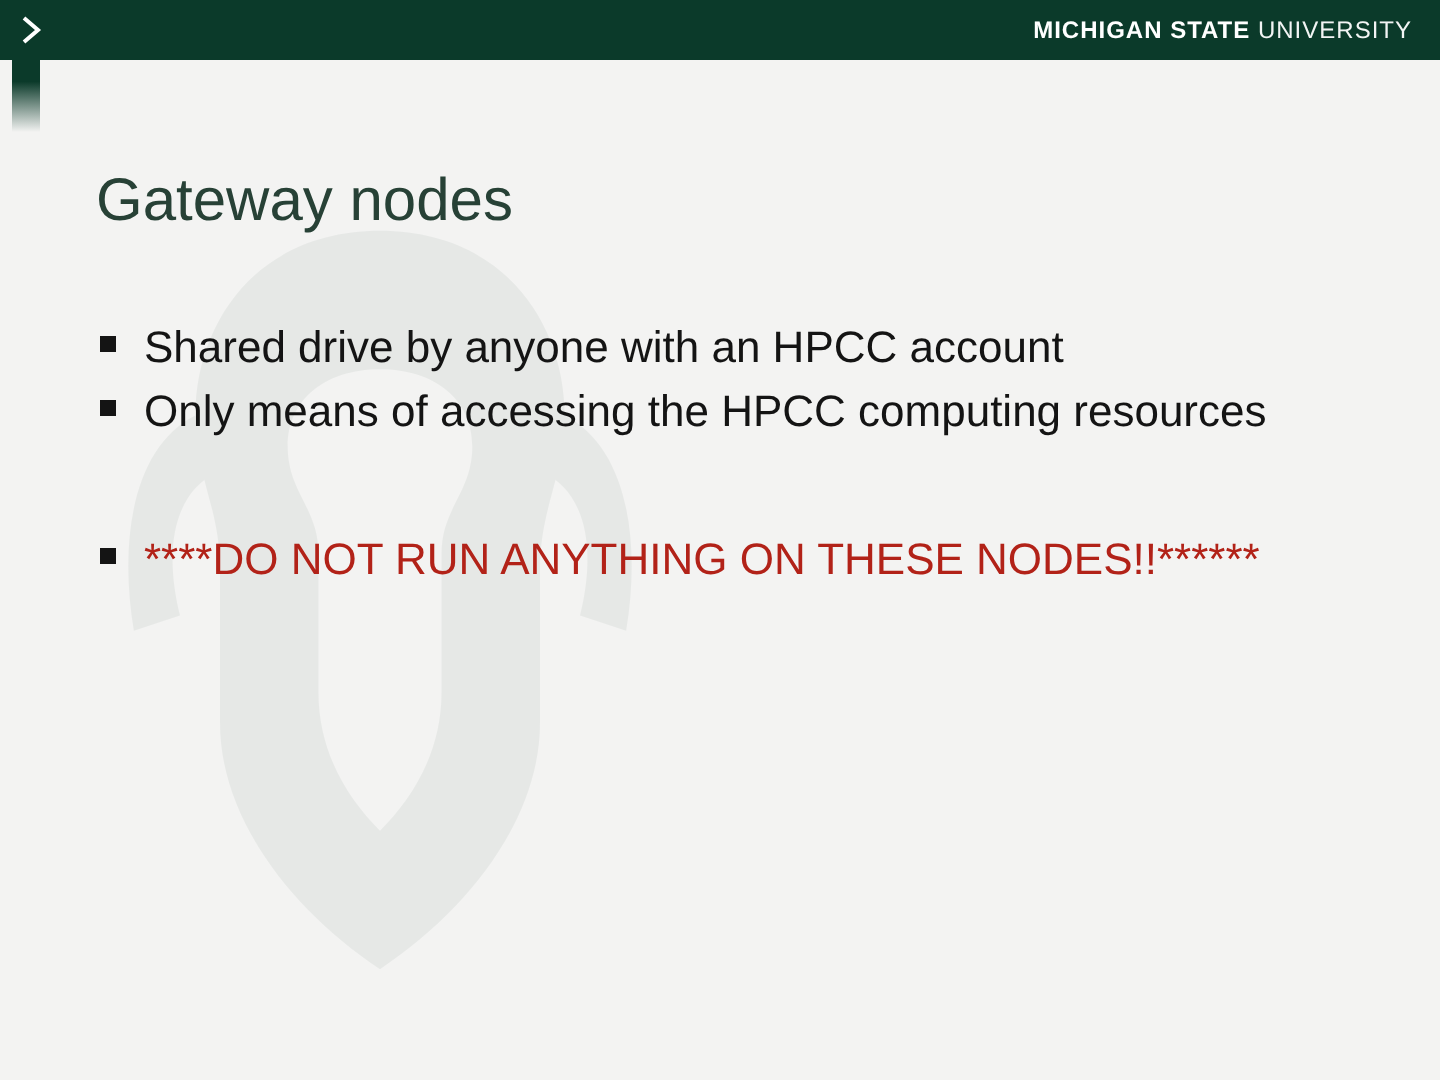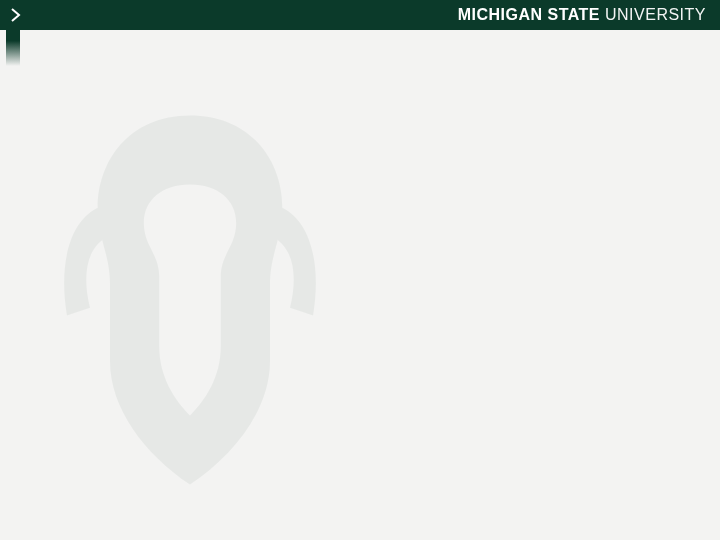--- a/index.html
+++ b/index.html
@@ -36,21 +36,21 @@
   .topbar .left-chevron {
     width: 28px;
     height: 100%;
     display: flex;
     align-items: center;
     justify-content: center;
     padding-left: 4px;
   }
   .topbar .left-chevron svg { display: block; }
   .topbar .uni {
-    font-size: 16px;
+    font-size: 12px;
     letter-spacing: 0.5px;
     padding-right: 14px;
     white-space: nowrap;
   }
   .topbar .uni .bold { font-weight: 700; }
   .topbar .uni .light { font-weight: 300; opacity: 0.95; }
   
   .vstrip {
     position: absolute;
     left: 6px;
@@ -115,14 +115,30 @@
         <polyline points="3,2 10,8 3,14" fill="none" stroke="#fff" stroke-width="2"></polyline>
       </svg>
     </div>
     <div class="uni">
       <span class="bold">MICHIGAN STATE</span><span class="light"> UNIVERSITY</span>
     </div>
   </div>
 
   <div class="vstrip"></div>
 
+  <div class="content">
+    <h1 class="title">Gateway nodes</h1>
+
+    <ul class="bullets">
+      <li>Shared drive by anyone with an HPCC account</li>
+      <li>Only means of accessing the HPCC computing resources</li>
+    </ul>
+
+    <div class="spacer"></div>
+
+    <div class="warning">
+      <ul class="bullets">
+        <li>****DO NOT RUN ANYTHING ON THESE NODES!!******</li>
+      </ul>
+    </div>
+  </div>
 
 </div>
 
 </body></html>

